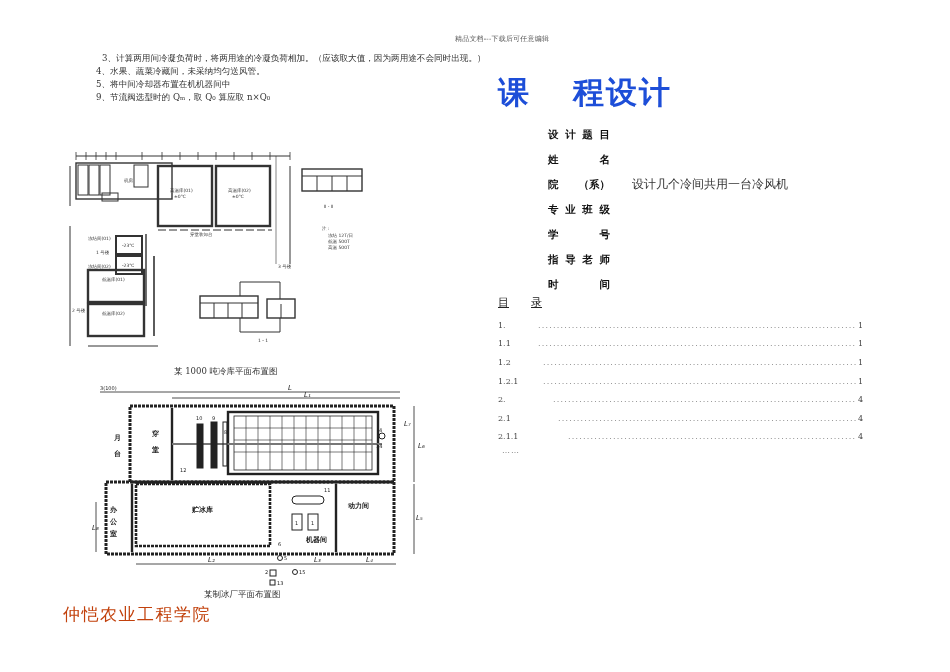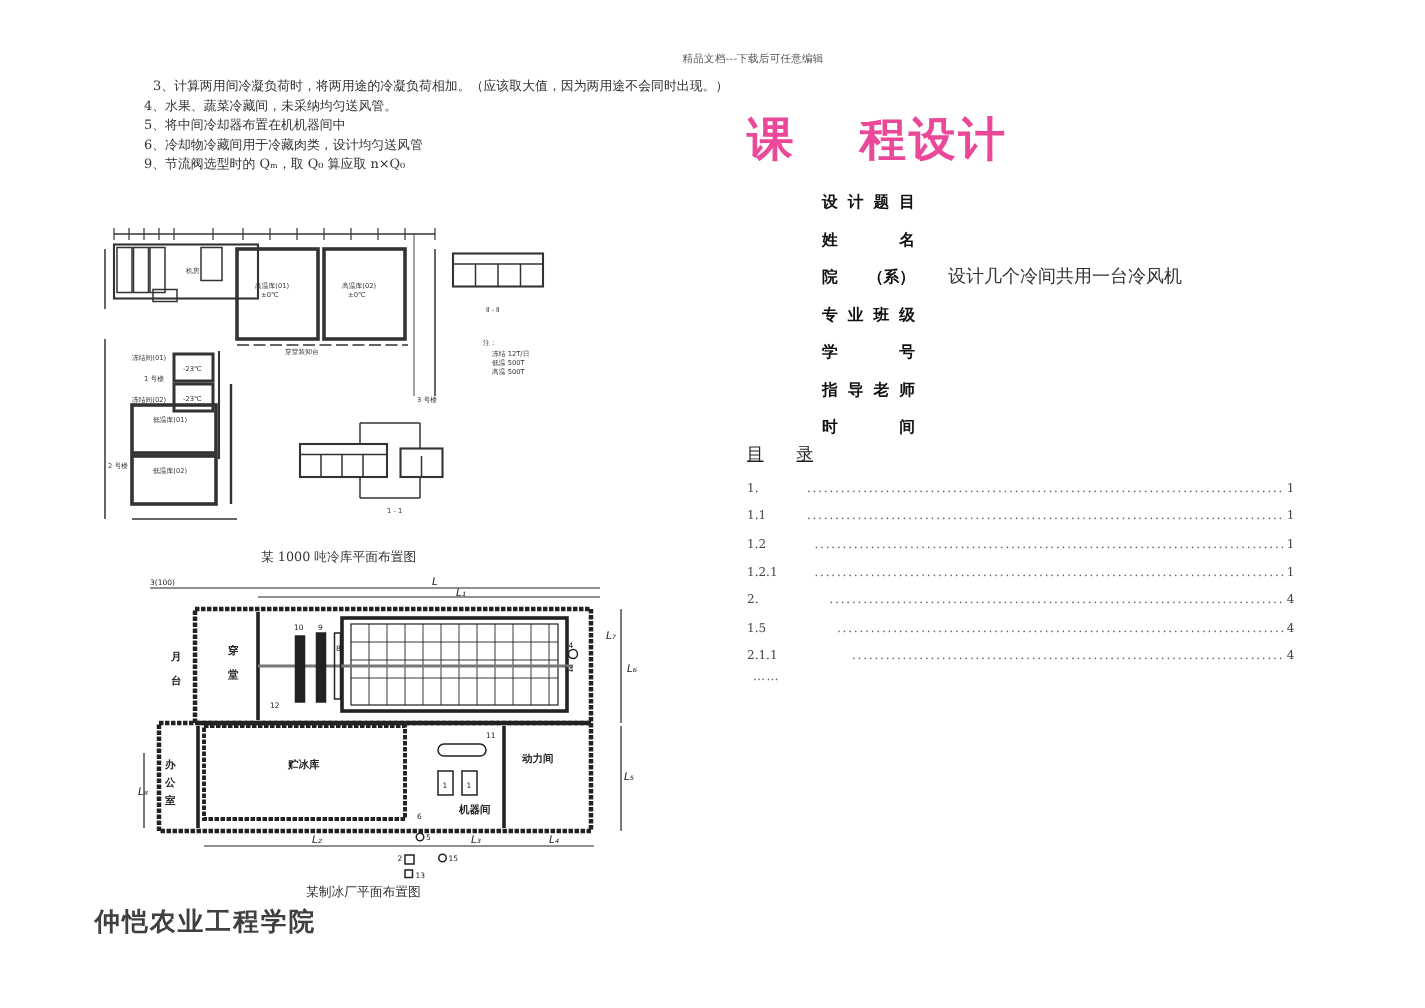--- a/index.html
+++ b/index.html
@@ -3,50 +3,49 @@
 <meta charset="utf-8">
 <style>
   html, body { margin:0; padding:0; }
   body { width:950px; height:672px; background:#ffffff; position:relative; overflow:hidden;
          font-family:"DejaVu Serif", "Liberation Serif", serif; color:#222; }
   .abs { position:absolute; }
   .watermark { left:455px; top:34px; font-size:7px; color:#555; letter-spacing:0.2px; }
   .notes { left:84px; top:52px; font-size:8.6px; line-height:13.1px; color:#333;margin-left:12px; }
   .notes div { white-space:nowrap; }
   .notes .n3 { padding-left:6px; }
-  .cover-title { left:498px; top:72px; font-size:31px; font-weight:bold; color:#ec4899; letter-spacing:2px;
+  .cover-title { left:498px; top:72px; font-size:31px; font-weight:bold; color:#1d4ed8; letter-spacing:2px;
                  font-family:"DejaVu Sans", sans-serif; }
   .cover-title .t1 { margin-right:42px; }
   .fields { left:548px; top:122px; font-family:"DejaVu Sans", sans-serif; }
   .field { height:25px; display:flex; align-items:center; font-size:10.5px; font-weight:bold; color:#111; }
   .field .lab { width:62px; display:flex; justify-content:space-between; }
   .field .val { margin-left:22px; font-weight:normal; font-size:12px; color:#333; }
   .toc { left:498px; top:295px; width:365px; }
   .toc-title { font-size:11px; font-family:"DejaVu Sans", sans-serif; color:#222; margin-bottom:6px;text-decoration:underline; }
   .toc-title span:first-child { margin-right:22px; }
   .toc-row { display:flex; font-size:8px; height:18.6px; align-items:center; color:#444; }
   .toc-row .num { flex:0 0 auto; }
   .toc-row .dots { flex:1 1 auto; overflow:hidden; white-space:nowrap; letter-spacing:1.2px; color:#666; margin:0 2px; }
   .toc-row .pg { flex:0 0 auto; }
   .toc-more { font-size:8px; color:#666; margin-left:4px; letter-spacing:1px; }
   .caption { font-size:8.5px; color:#333;margin-left:16px; }
-  .school { left:63px; top:603px; font-size:17px; font-weight:bold; color:#404040; letter-spacing:1.5px;
+  .school { left:63px; top:603px; font-size:17px; font-weight:normal; color:#c2410c; letter-spacing:1.5px;
             font-family:"DejaVu Sans", sans-serif; }
   svg text { font-family:"DejaVu Sans", sans-serif; }
 </style>
 </head>
 <body>
 
 <div class="abs watermark">精品文档---下载后可任意编辑</div>
 
 <div class="abs notes">
   <div class="n3">3、计算两用间冷凝负荷时，将两用途的冷凝负荷相加。（应该取大值，因为两用途不会同时出现。）</div>
   <div>4、水果、蔬菜冷藏间，未采纳均匀送风管。</div>
   <div>5、将中间冷却器布置在机机器间中</div>
-  <div>6、冷却物冷藏间用于冷藏肉类，设计均匀送风管</div>
   <div>9、节流阀选型时的 Qₘ，取 Q₀ 算应取 n×Q₀</div>
 </div>
 
 <svg class="abs" style="left:62px;top:146px" width="370" height="220" viewBox="0 0 370 220">
   <g stroke="#333" fill="none" stroke-width="1">
 
     <line x1="14" y1="10" x2="228" y2="10"></line>
     <g stroke-width="0.8">
       <line x1="14" y1="6" x2="14" y2="14"></line>
         <line x1="24" y1="6" x2="24" y2="14"></line>
@@ -314,21 +313,21 @@
     <span class="num" style="width:43px">1.2.1</span>
     <span class="dots">............................................................................................................</span>
     <span class="pg">1</span>
   </div>
   <div class="toc-row">
     <span class="num" style="width:53px">2.</span>
     <span class="dots">............................................................................................................</span>
     <span class="pg">4</span>
   </div>
   <div class="toc-row">
-    <span class="num" style="width:58px">1.5</span>
+    <span class="num" style="width:58px">2.1</span>
     <span class="dots">............................................................................................................</span>
     <span class="pg">4</span>
   </div>
   <div class="toc-row">
     <span class="num" style="width:68px">2.1.1</span>
     <span class="dots">............................................................................................................</span>
     <span class="pg">4</span>
   </div>
   <div class="toc-more">……</div>
 </div>

